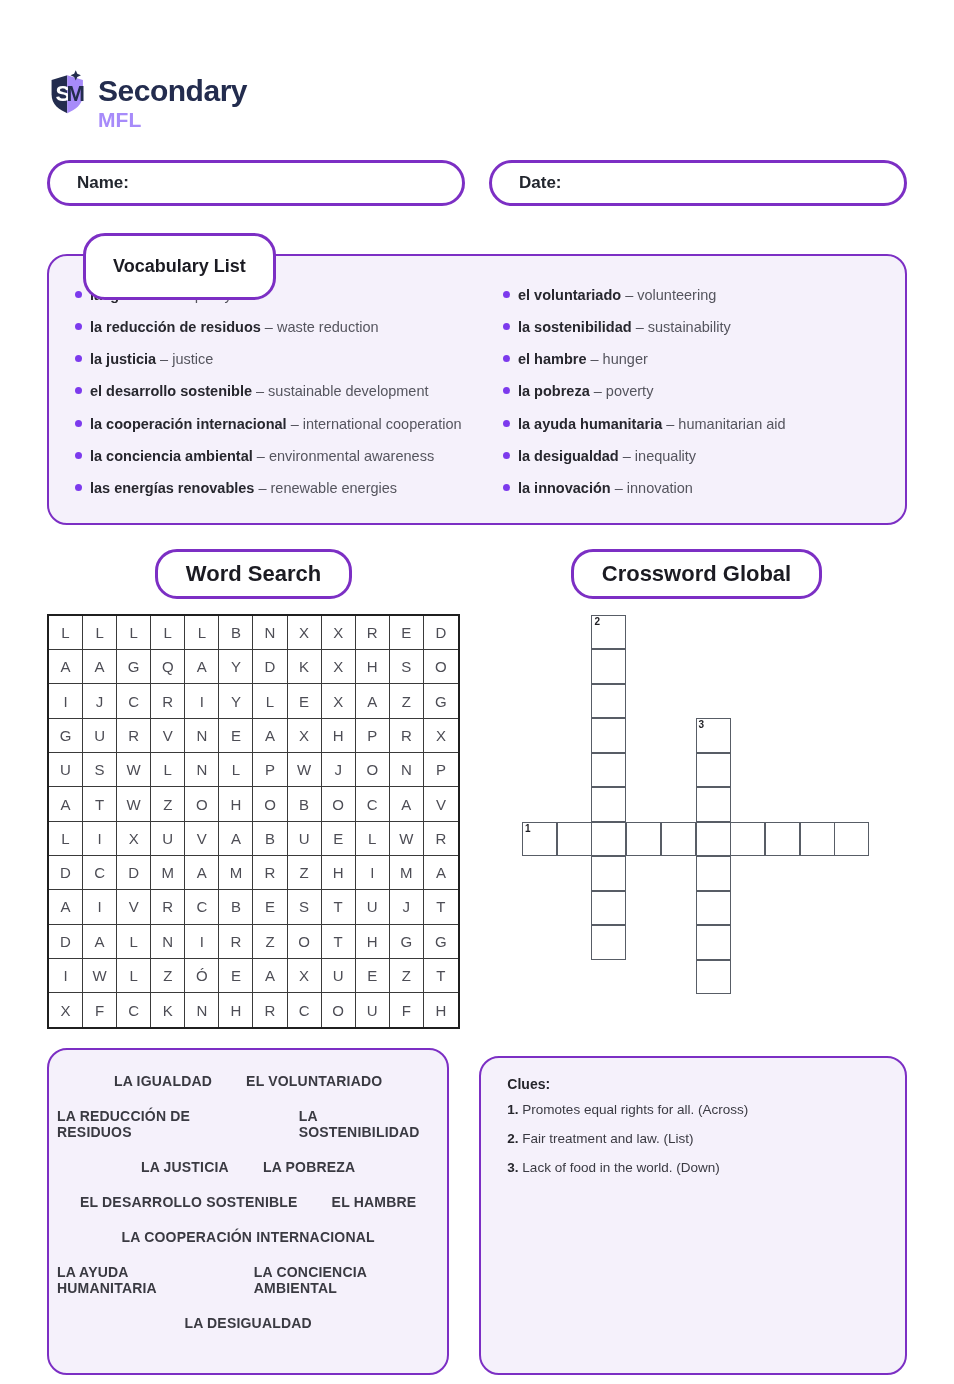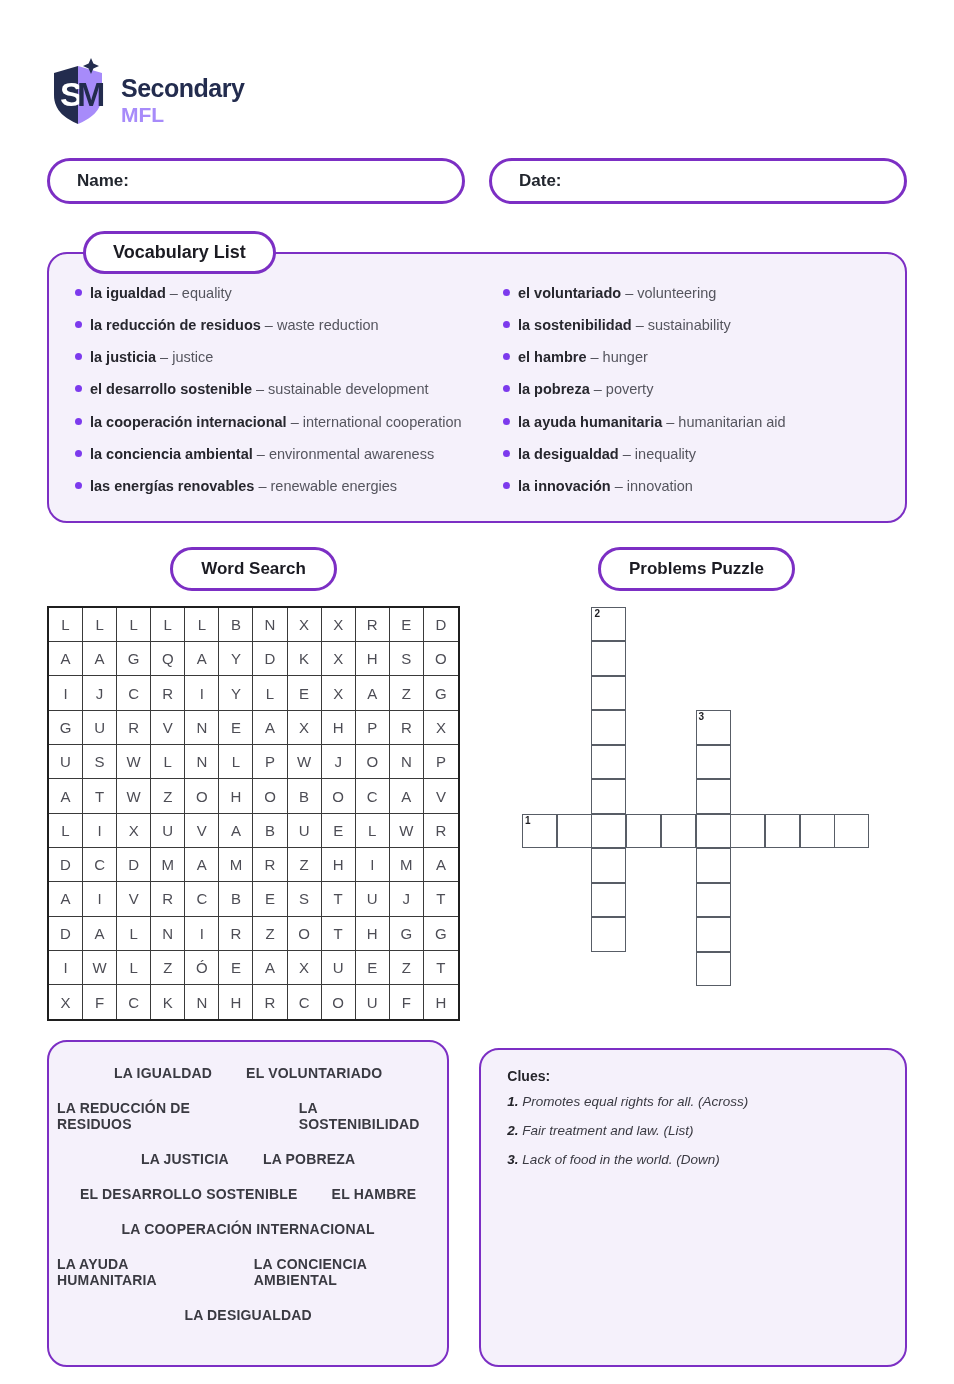--- a/index.html
+++ b/index.html
@@ -4,65 +4,65 @@
 <style>
   * { box-sizing: border-box; }
   html, body { margin:0; padding:0; background:#ffffff; }
   body { font-family:"Liberation Sans", sans-serif; color:#27272e; }
   .page { width:954px; min-height:1384px; margin:0 auto; background:#fff; padding:58px 47px 0; position:relative; overflow:hidden; }
 
   
   .header { display:flex; align-items:flex-start; }
   .logo { width:200px; display:flex; gap:8px; flex:0 0 auto; }
   .brand { line-height:1; padding-top:18px; }
-  .brand-top { font-size:25px; font-weight:700; color:#232c4e; letter-spacing:-0.5px; }
+  .brand-top { font-size:30px; font-weight:700; color:#232c4e; letter-spacing:-0.5px; }
   .brand-bottom { font-size:21px; font-weight:700; color:#a78bfa; margin-top:3px; }
   .page-title { flex:1; text-align:center; font-size:34px; font-weight:700; color:#3d3d44; line-height:1.5; margin-top:-2px; }
 
   
   .fields-row { display:flex; gap:24px; margin-top:30px; }
   .field-box { flex:1; height:46px; border:3px solid #7c2fc4; border-radius:24px; background:#fff;
                display:flex; align-items:center; padding:0 27px; font-size:17px; font-weight:700; color:#22262e; }
 
   
   .badge { background:#fff; border:3px solid #7c2fc4; border-radius:22px; font-weight:700; color:#1b1b22; }
   .panel { background:#f5f1fb; border:2.5px solid #7c2fc4; border-radius:20px; }
 
   .vocab-section { position:relative; margin-top:48px; }
-  .vocab-badge { position:absolute; top:-21px; left:36px; padding:8px 27px; font-size:18px; z-index:2; }
+  .vocab-badge { position:absolute; top:-21px; left:36px; padding:20px 27px; font-size:18px; z-index:2; }
   .vocab-panel { padding:30px 0 12px; display:flex; }
   .vocab-col { width:50%; list-style:none; margin:0; padding:0 6px 0 26px; }
   .vocab-item { position:relative; padding-left:15px; margin-bottom:14px; font-size:14.5px; color:#55555e; line-height:1.25; }
   .vocab-item::before { content:""; position:absolute; left:0; top:5px; width:7px; height:7px; border-radius:50%; background:#7c3aed; }
   .vocab-term { font-weight:700; color:#27272e; }
 
   
   .puzzles-row { display:flex; gap:30px; margin-top:24px; }
   .puzzle-col { width:413px; flex:0 0 auto; }
-  .puzzle-badge { margin:0 auto; display:table; padding:9px 28px; font-size:17px; }
+  .puzzle-badge { margin:0 auto; display:table; padding:9px 28px; font-size:22px; }
 
   .ws-grid { margin-top:15px; width:413px; display:grid; grid-template-columns:repeat(12, 1fr);
              grid-auto-rows:34.3px; border:2px solid #1f1f1f; background:#fff; }
   .ws-cell { display:flex; align-items:center; justify-content:center; font-size:15px; font-weight:500;
              color:#4d4d55; border-right:1px solid #3a3a3a; border-bottom:1px solid #3a3a3a; }
   .ws-cell:nth-child(12n) { border-right:none; }
   .ws-cell:nth-child(n+133) { border-bottom:none; }
 
   .cw-canvas { position:relative; margin-top:15px; height:400px; }
   .cw-cell { position:absolute; width:35px; height:34.5px; background:#fff; border:1.5px solid #585d66; }
   .cw-num { position:absolute; top:0; left:2px; font-size:10px; font-weight:700; color:#1f1f24; line-height:1.1; }
 
   
   .bottom-row { display:flex; gap:30px; margin-top:19px; }
   .words-panel { width:413px; min-height:270px; padding:23px 8px; }
   .word-line { display:flex; justify-content:center; column-gap:34px; margin-bottom:19px;
                font-size:14px; font-weight:700; color:#3a3a42; letter-spacing:0.2px; }
   .clues-panel { width:438px; min-height:270px; padding:18px 26px; font-size:13.5px; color:#3a3a42;margin-top:8px; }
   .clues-title { font-weight:700; font-size:14px; margin-bottom:8px; color:#26262c; }
-  .clue-line { margin-bottom:8px; line-height:1.55;font-style:italic; }
+  .clue-line { margin-bottom:8px; line-height:1.55; }
   .clue-num { font-weight:700; color:#26262c; }
 </style>
 </head>
 <body>
 
 <div class="page">
 
   <div class="header">
     <div class="logo">
       <svg width="66" height="70" viewBox="0 0 66 70">
@@ -256,21 +256,21 @@
           <div class="ws-cell">H</div>
           <div class="ws-cell">R</div>
           <div class="ws-cell">C</div>
           <div class="ws-cell">O</div>
           <div class="ws-cell">U</div>
           <div class="ws-cell">F</div>
           <div class="ws-cell">H</div>
         </div>
     </div>
     <div class="puzzle-col">
-      <div class="badge puzzle-badge">Problems Puzzle</div>
+      <div class="badge puzzle-badge">Crossword Global</div>
       <div class="cw-canvas" id="cw-canvas">
           <div class="cw-cell" style="left: 32px; top: 208px;">
             <span class="cw-num">1</span>
           </div>
           <div class="cw-cell" style="left: 66.7px; top: 208px;"></div>
           <div class="cw-cell" style="left: 101.4px; top: 208px;"></div>
           <div class="cw-cell" style="left: 136.1px; top: 208px;"></div>
           <div class="cw-cell" style="left: 170.8px; top: 208px;"></div>
           <div class="cw-cell" style="left: 205.5px; top: 208px;"></div>
           <div class="cw-cell" style="left: 240.2px; top: 208px;"></div>

